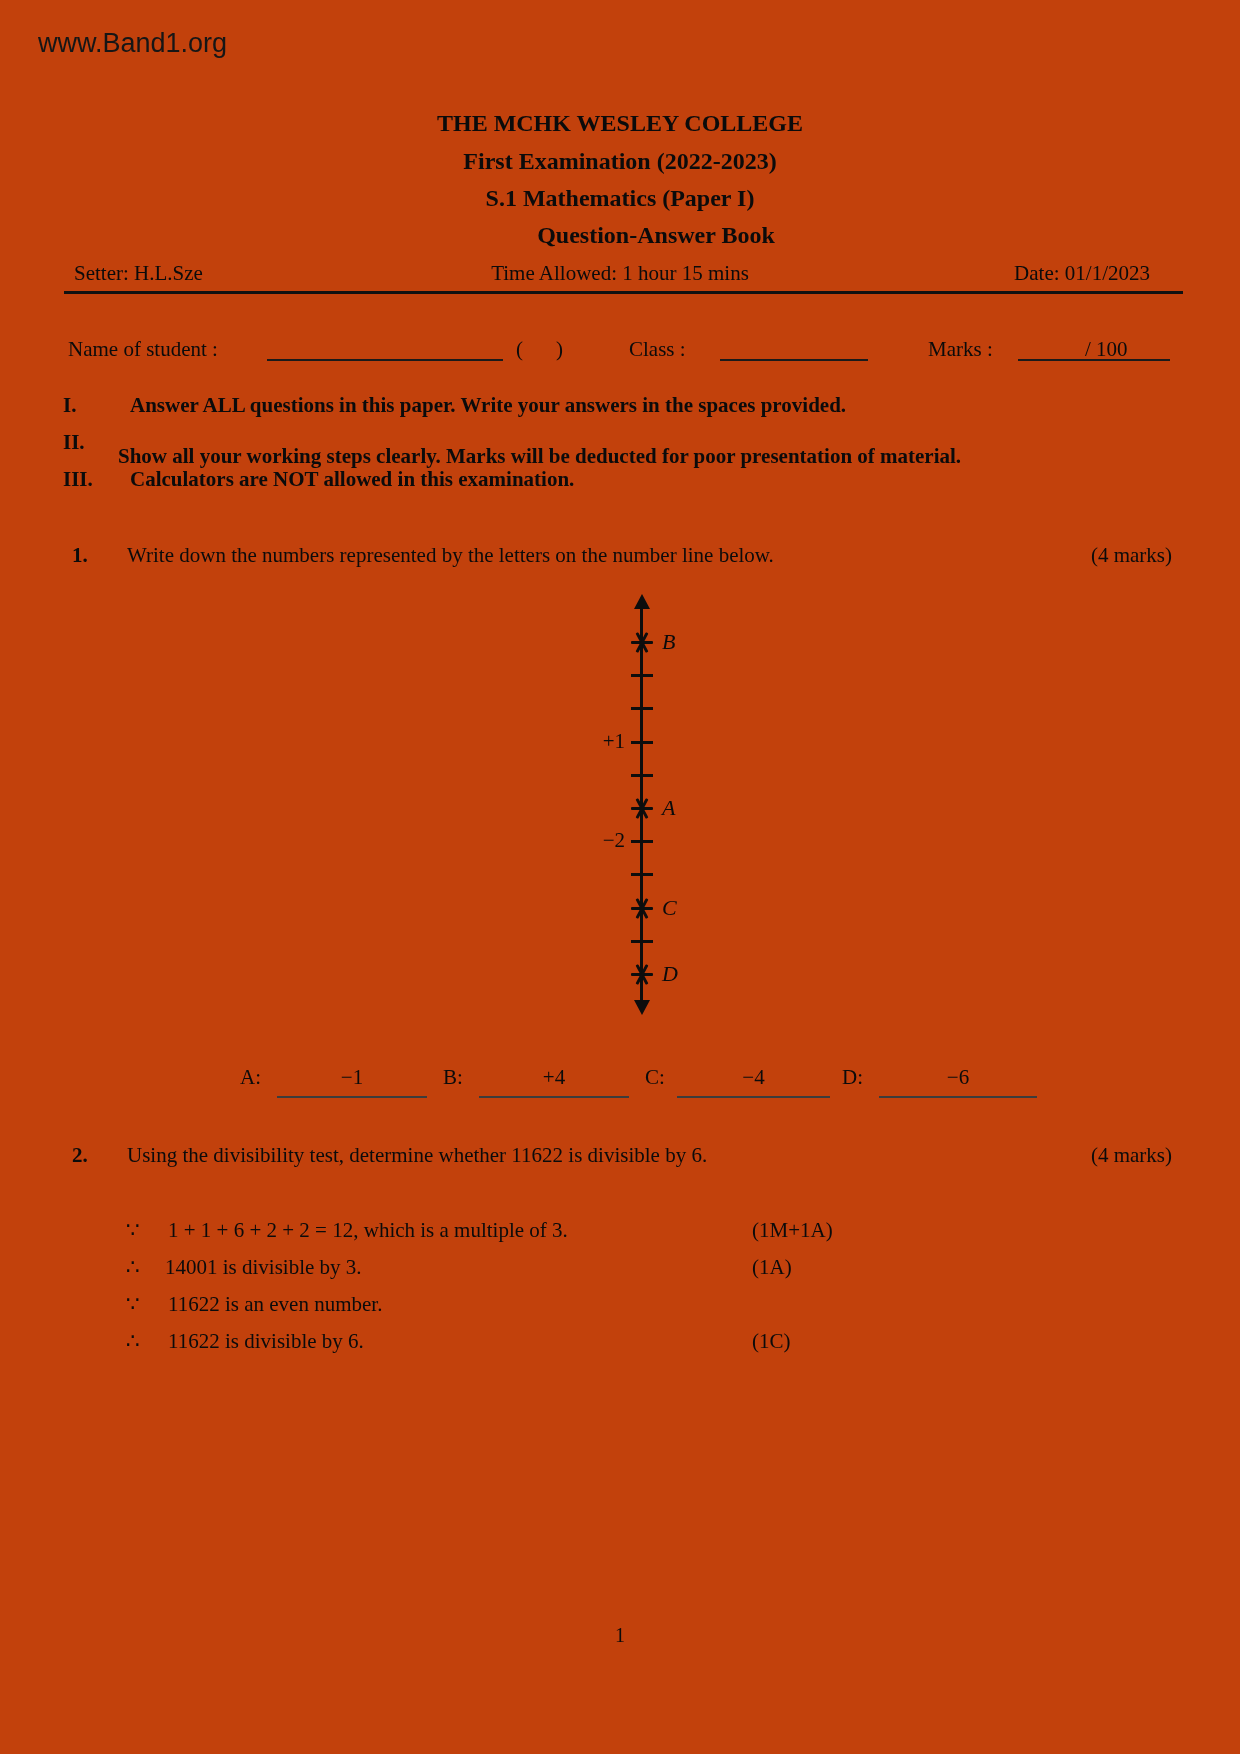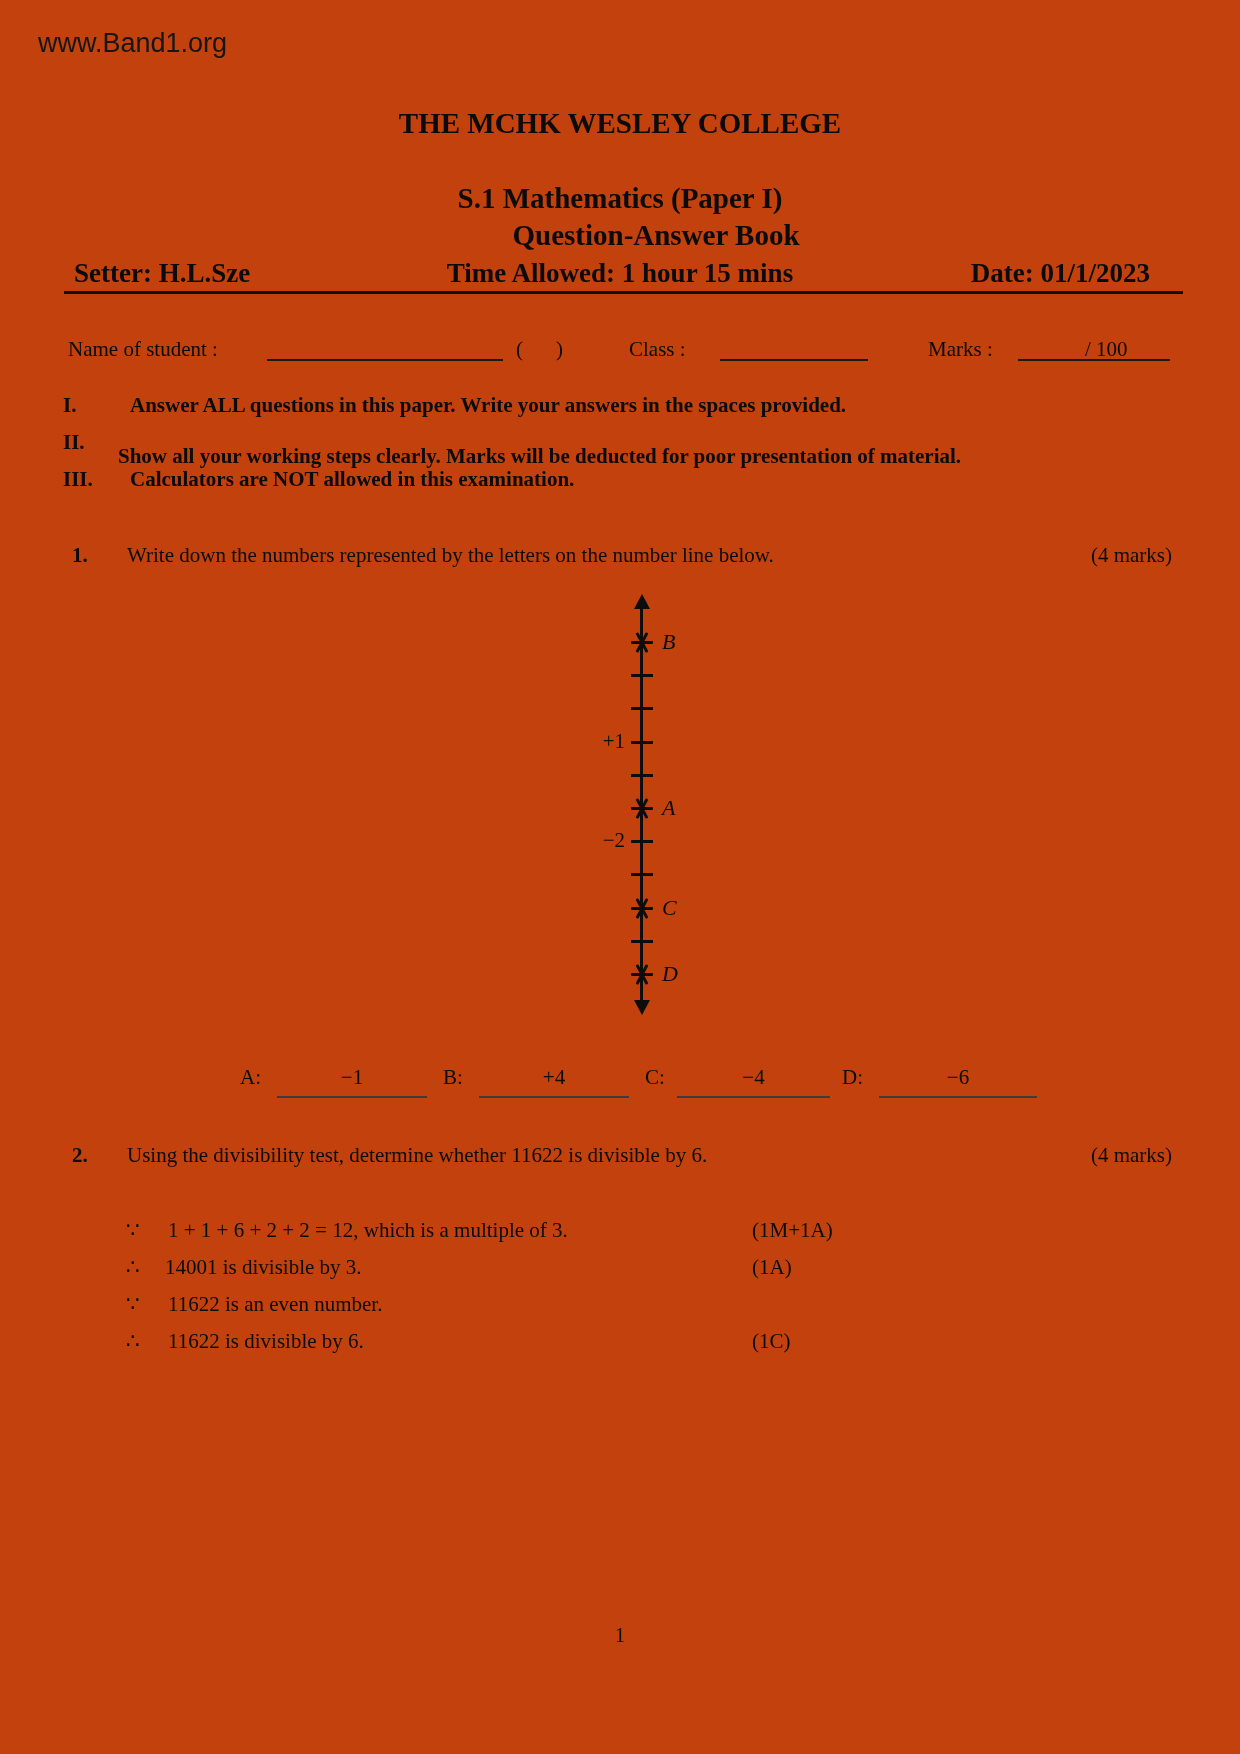--- a/index.html
+++ b/index.html
@@ -2,22 +2,22 @@
 <html><head>
 <meta charset="utf-8">
 <style>
   html,body{margin:0;padding:0;background:#fff;}
   .page{
     position:relative;width:1240px;height:1754px;background:#c2410c;
     font-family:"Liberation Serif","DejaVu Serif",serif;color:#0b0b0b;overflow:hidden;
   }
   .abs{position:absolute;}
   .watermark{font-family:"Liberation Sans","DejaVu Sans",sans-serif;font-size:27px;color:#161616;}
-  .title{left:0;width:1240px;text-align:center;font-size:29px;font-weight:bold;line-height:28px;}
-  .meta{font-size:27px;line-height:26px;font-weight:bold;}
+  .title{left:0;width:1240px;text-align:center;font-size:24px;font-weight:bold;line-height:28px;}
+  .meta{font-size:21px;line-height:26px;}
   .divider{left:64px;top:291px;width:1119px;height:3px;background:#111;}
   .body-t{font-size:21px;line-height:27px;}
   .bold{font-weight:bold;}
   .blank{height:2px;background:#1a1a1a;}
   .gline{height:2px;background:#3c3c3c;}
   .marksright{right:68px;text-align:right;}
   .nline-line{width:3px;background:#0d0d0d;}
   .tick{width:22px;height:3px;background:#0d0d0d;}
   .arrow-up{width:0;height:0;border-left:8px solid transparent;border-right:8px solid transparent;border-bottom:15px solid #0d0d0d;}
   .arrow-down{width:0;height:0;border-left:8px solid transparent;border-right:8px solid transparent;border-top:15px solid #0d0d0d;}
@@ -32,20 +32,21 @@
   .footer{left:0;width:1240px;text-align:center;font-size:20px;}
 </style>
 </head>
 <body>
 
 <div class="page">
 
   <div class="abs watermark" style="left:38px;top:28px;">www.Band1.org</div>
 
   <div class="abs title" style="top:109px;">THE MCHK WESLEY COLLEGE</div>
+  <div class="abs title" style="top:147px;">First Examination (2022-2023)</div>
   <div class="abs title" style="top:184px;">S.1 Mathematics (Paper I)</div>
   <div class="abs title" style="top:221px;margin-left:36px;">Question-Answer Book</div>
 
   <div class="abs meta" style="left:74px;top:260px;">Setter: H.L.Sze</div>
   <div class="abs meta" style="left:0;top:260px;width:1240px;text-align:center;">Time Allowed: 1 hour 15 mins</div>
   <div class="abs meta" style="right:90px;top:260px;">Date: 01/1/2023</div>
   <div class="abs divider"></div>
 
   <div class="abs body-t" style="left:68px;top:336px;">Name of student :</div>
   <div class="abs blank" style="left:267px;top:359px;width:236px;"></div>

